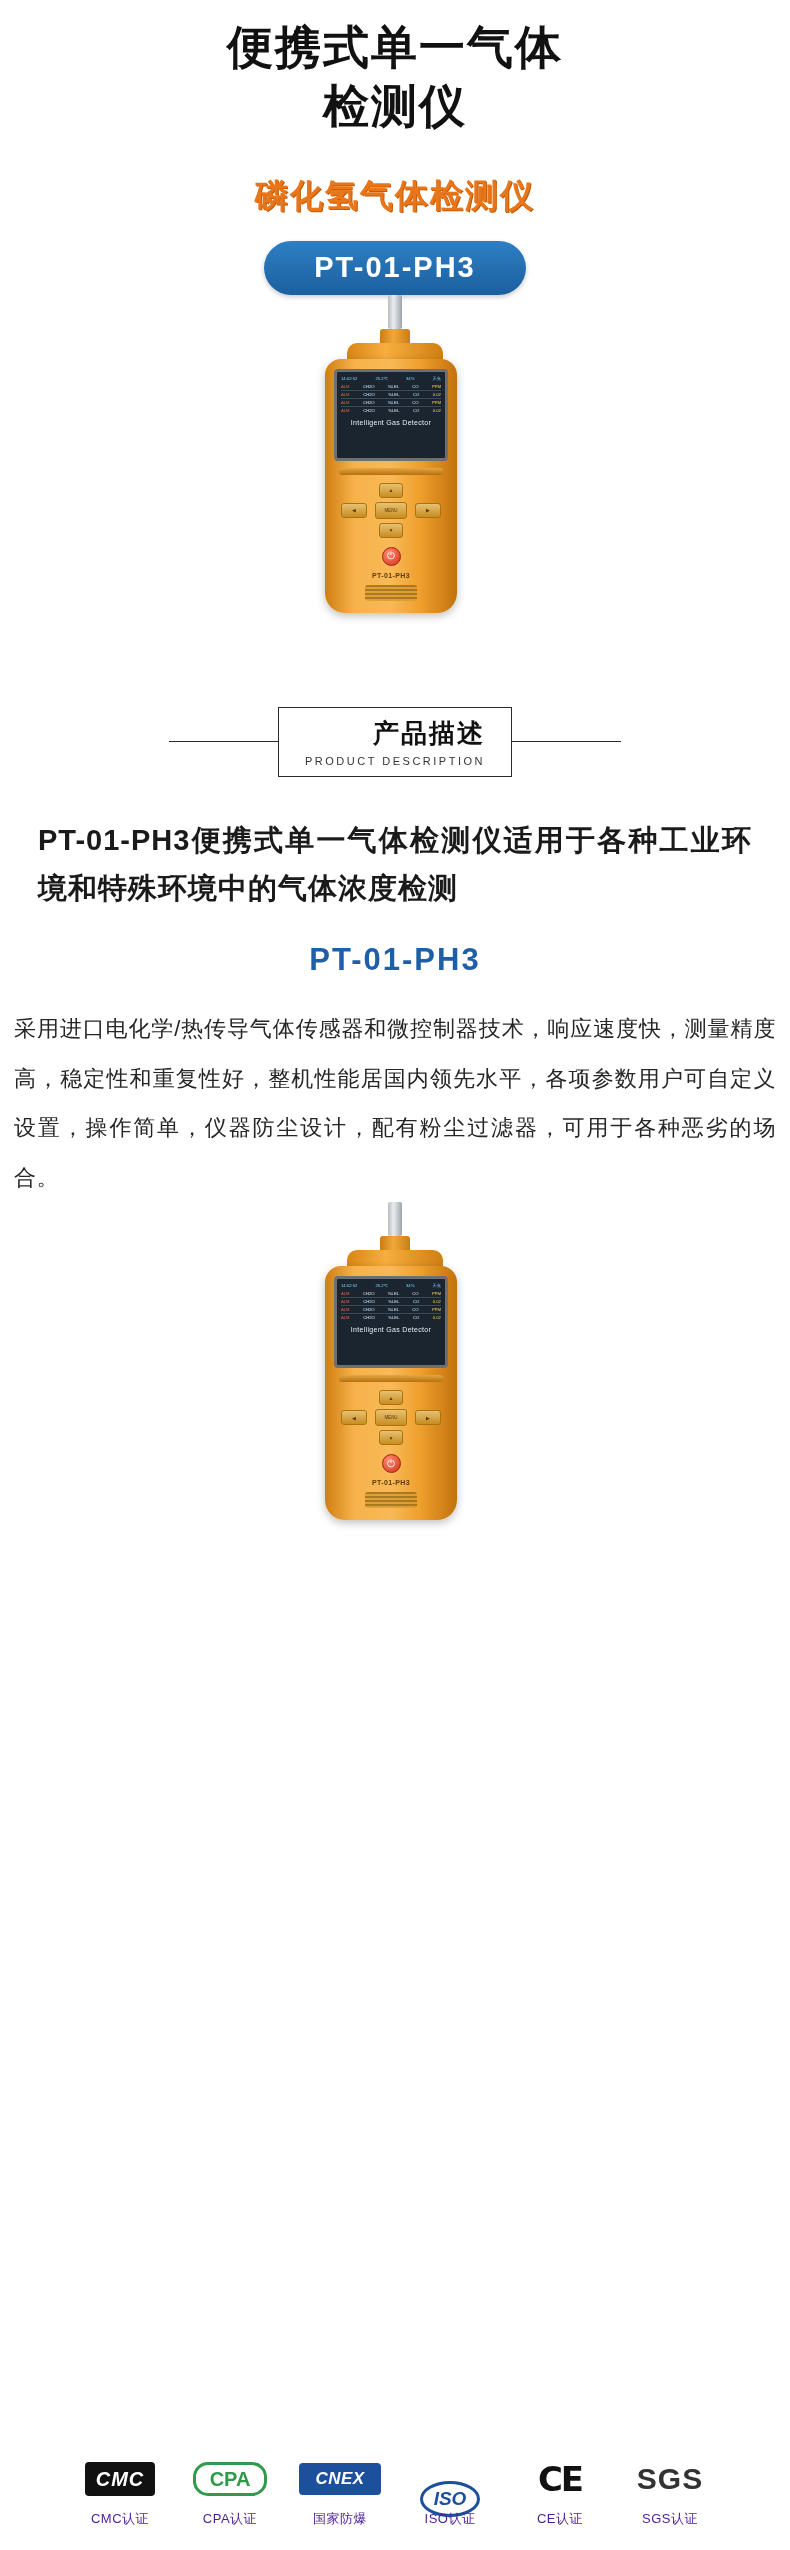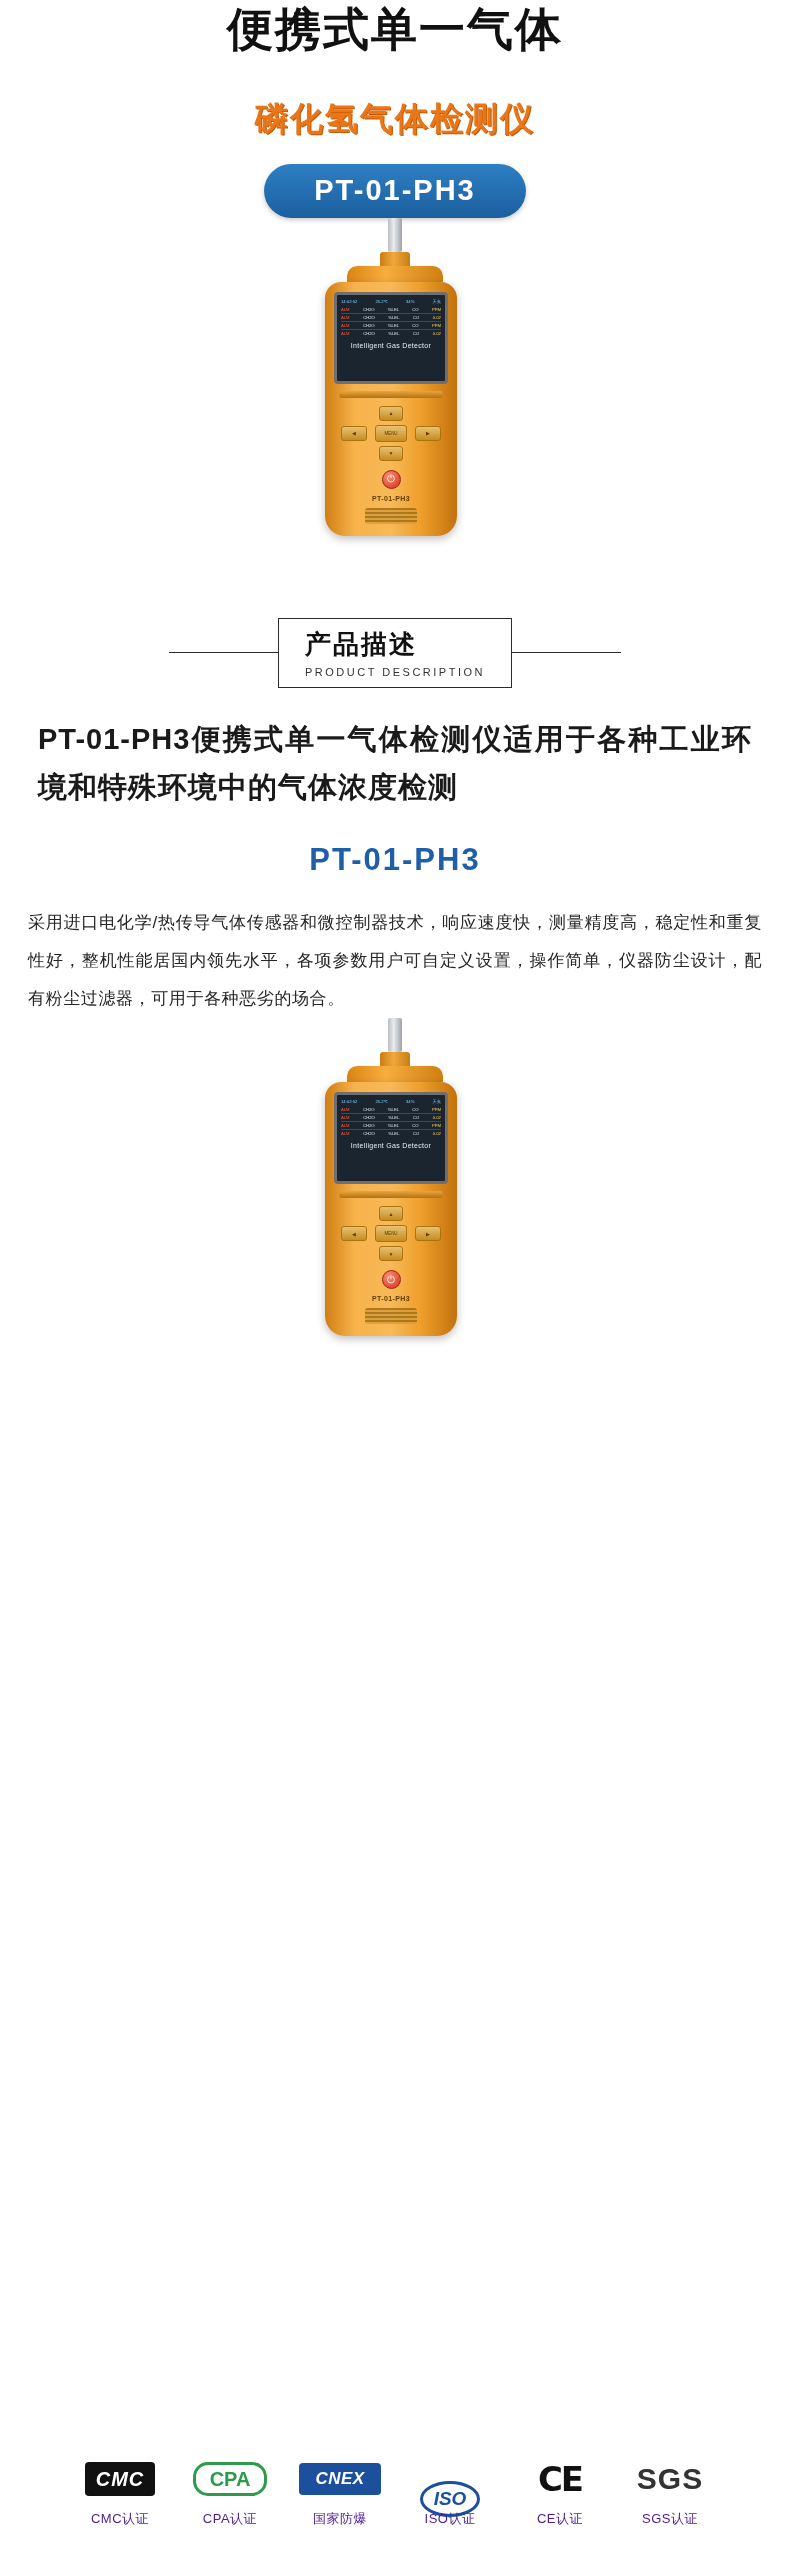--- a/index.html
+++ b/index.html
@@ -7,20 +7,21 @@
     width: 790px;
     height: 2550px;
     background: #ffffff;
     font-family: "Liberation Sans", sans-serif;
     overflow: hidden;
     position: relative;
   }
 
   
   .hero {
+    padding-top: 18px;
     text-align: center;
   }
   .hero-title {
     font-size: 46px;
     font-weight: bold;
     color: #111;
     letter-spacing: 2px;
     line-height: 1.28;
   }
   .hero-sub {
@@ -180,22 +181,22 @@
     display: flex;
     align-items: center;
     justify-content: center;
     gap: 0;
     margin-top: 10px;
   }
   .sec-line { flex: 0 0 110px; height: 1px; background: #2b2b2b; }
   .sec-box {
     border: 1px solid #2b2b2b;
     padding: 8px 26px 9px;
-    text-align: left;
-    margin: 0 -1px;
+    text-align: right;
+    margin: 12px -1px;
   }
   .sec-cn { font-size: 26px; font-weight: bold; color: #111; letter-spacing: 2px; }
   .sec-en { font-size: 11px; color: #333; letter-spacing: 2.5px; margin-top: 4px; }
 
   
   .lead {
     margin: 28px 38px 0;
     font-size: 29px;
     font-weight: bold;
     color: #1a1a1a;
@@ -205,22 +206,22 @@
   }
   .model-line {
     text-align: center;
     margin-top: 30px;
     font-size: 31px;
     font-weight: bold;
     color: #1f5fa8;
     letter-spacing: 2px;
   }
   .para {
-    margin: 26px 28px 0;
-    font-size: 17px;
+    margin: 26px 14px 0;
+    font-size: 22px;
     color: #262626;
     line-height: 2.25;
     letter-spacing: .6px;
     text-align: justify;
   }
 
   
   .cert-band {
     position: absolute;
     left: 0; right: 0; bottom: 0;
@@ -280,20 +281,21 @@
     font-size: 30px; font-weight: bold; color: #333;
     letter-spacing: 1px;
   }
 </style>
 </head>
 <body>
 
 <div class="hero">
   <div class="hero-title">
     <div>便携式单一气体</div>
+    <div>检测仪</div>
   </div>
   <div class="hero-sub">磷化氢气体检测仪</div>
   <div class="model-pill">PT-01-PH3</div>
 </div>
 
 <div class="device-area">
   <div class="device">
     <div class="dev-probe"></div>
     <div class="dev-neck"></div>
     <div class="dev-shoulder"></div>

